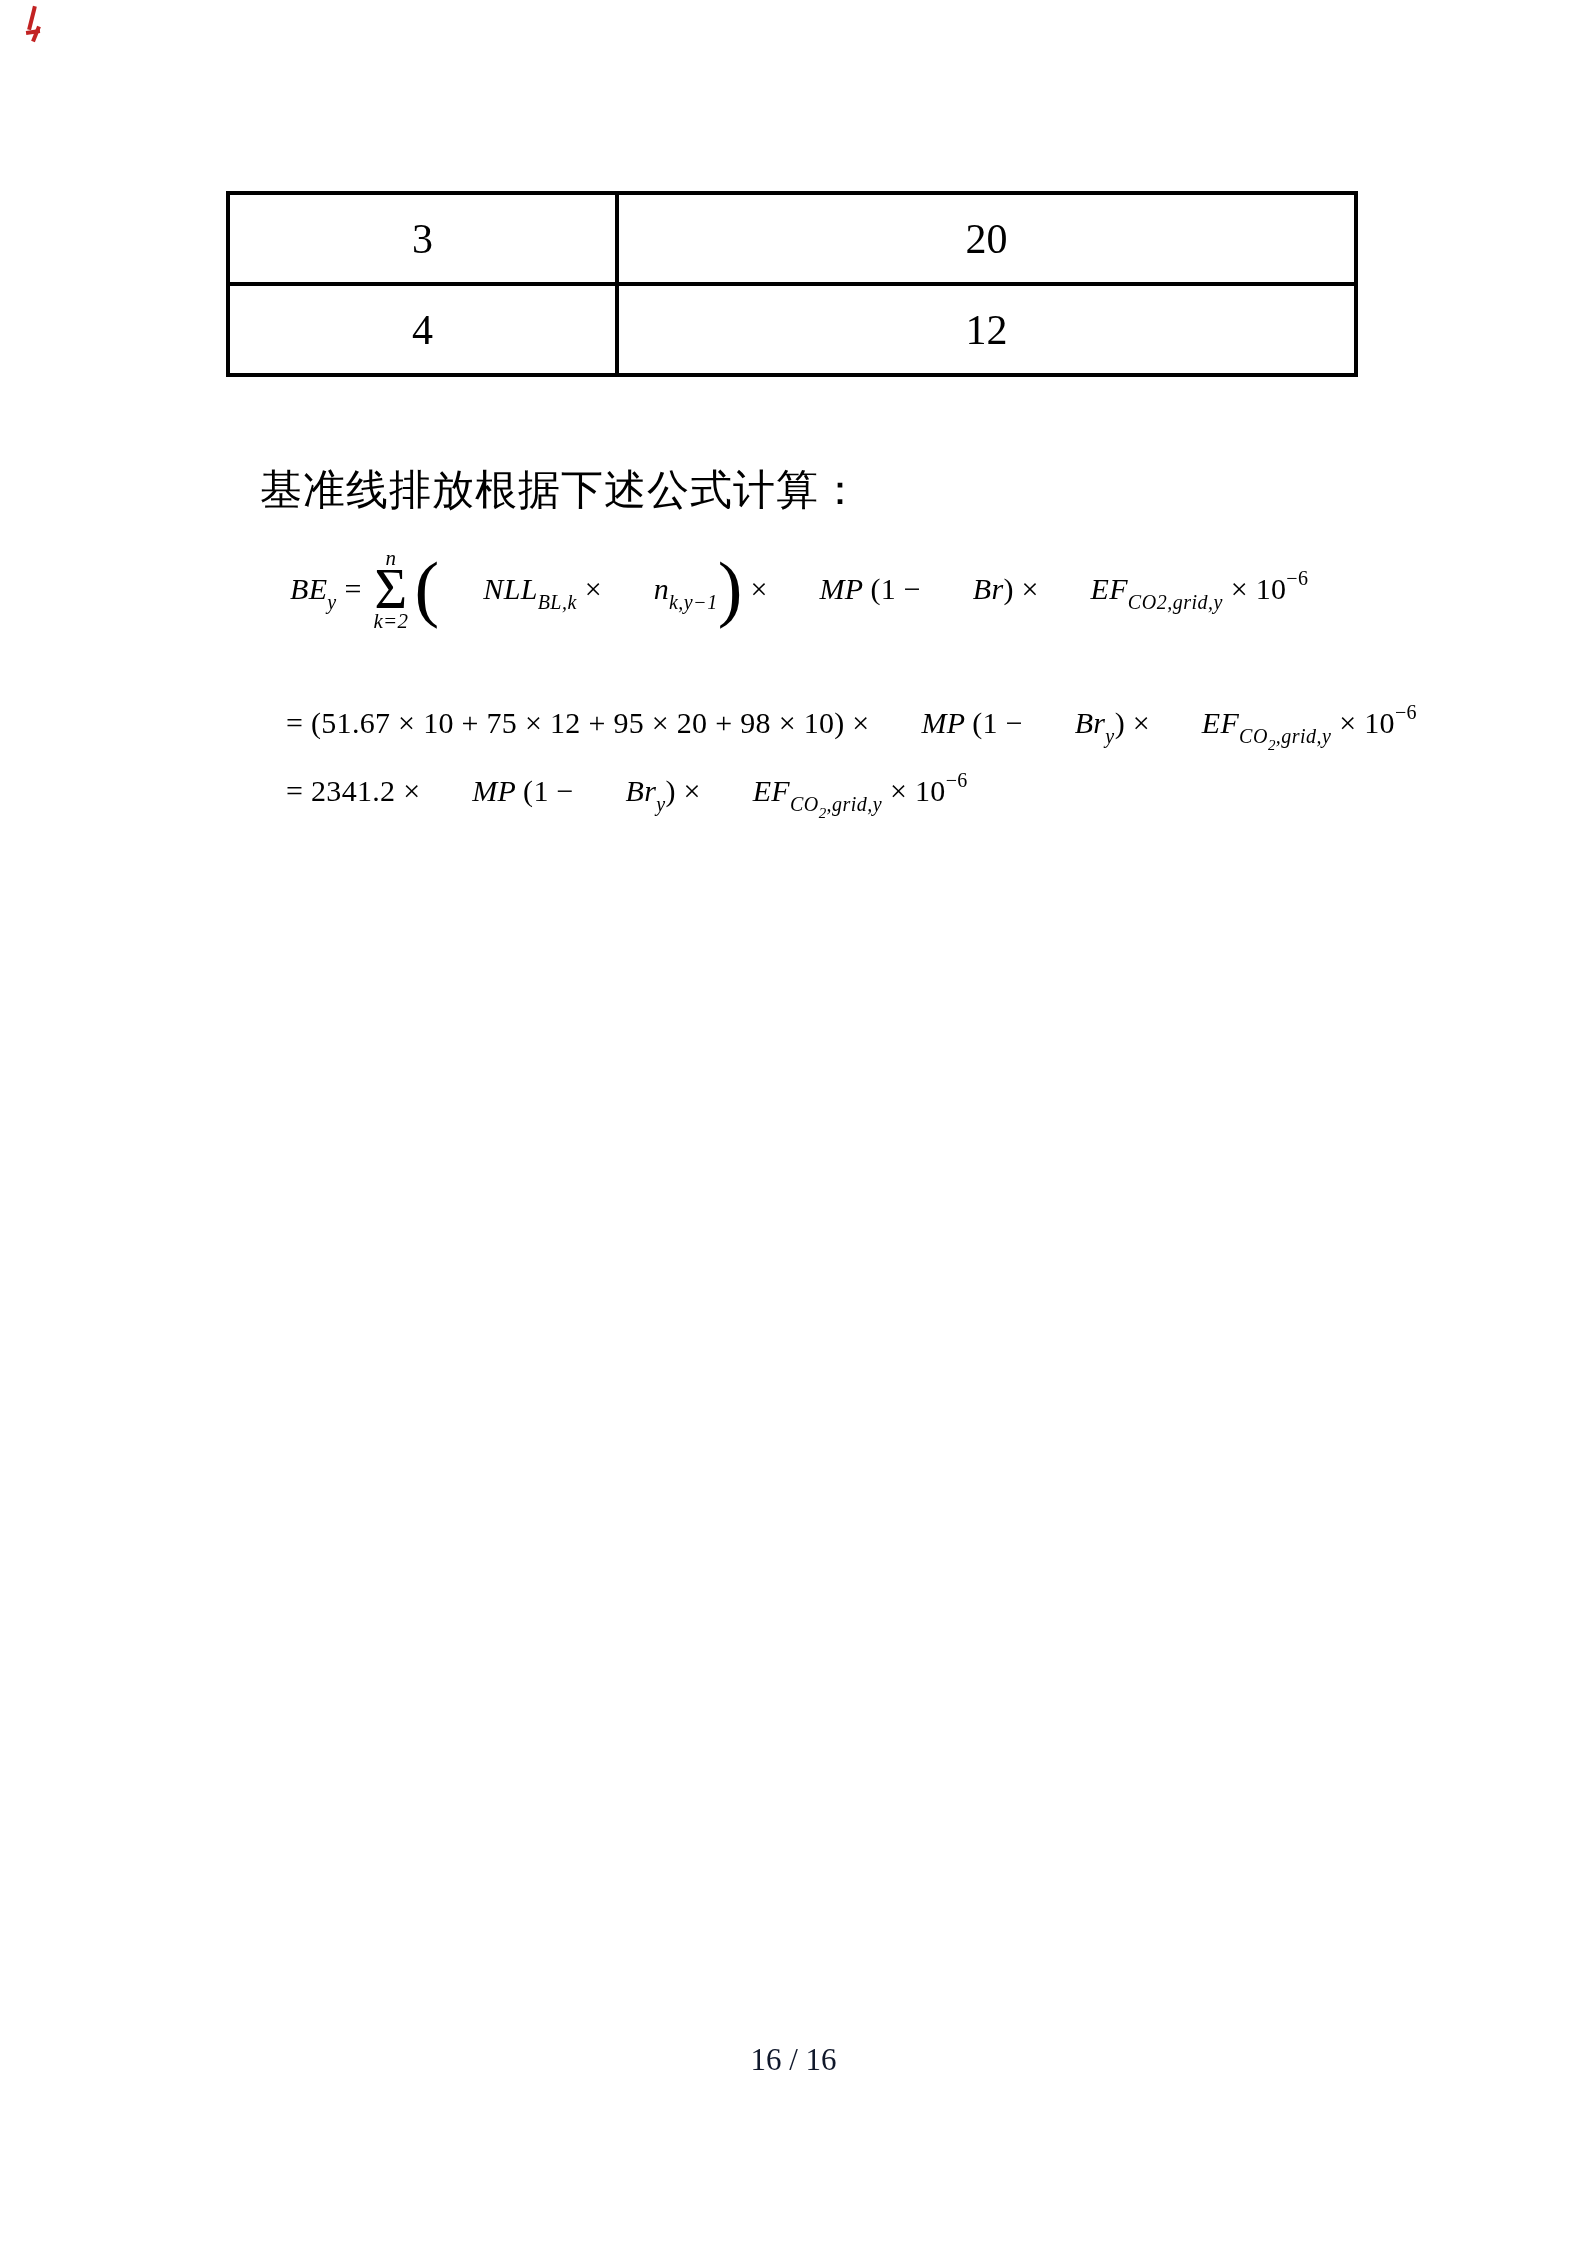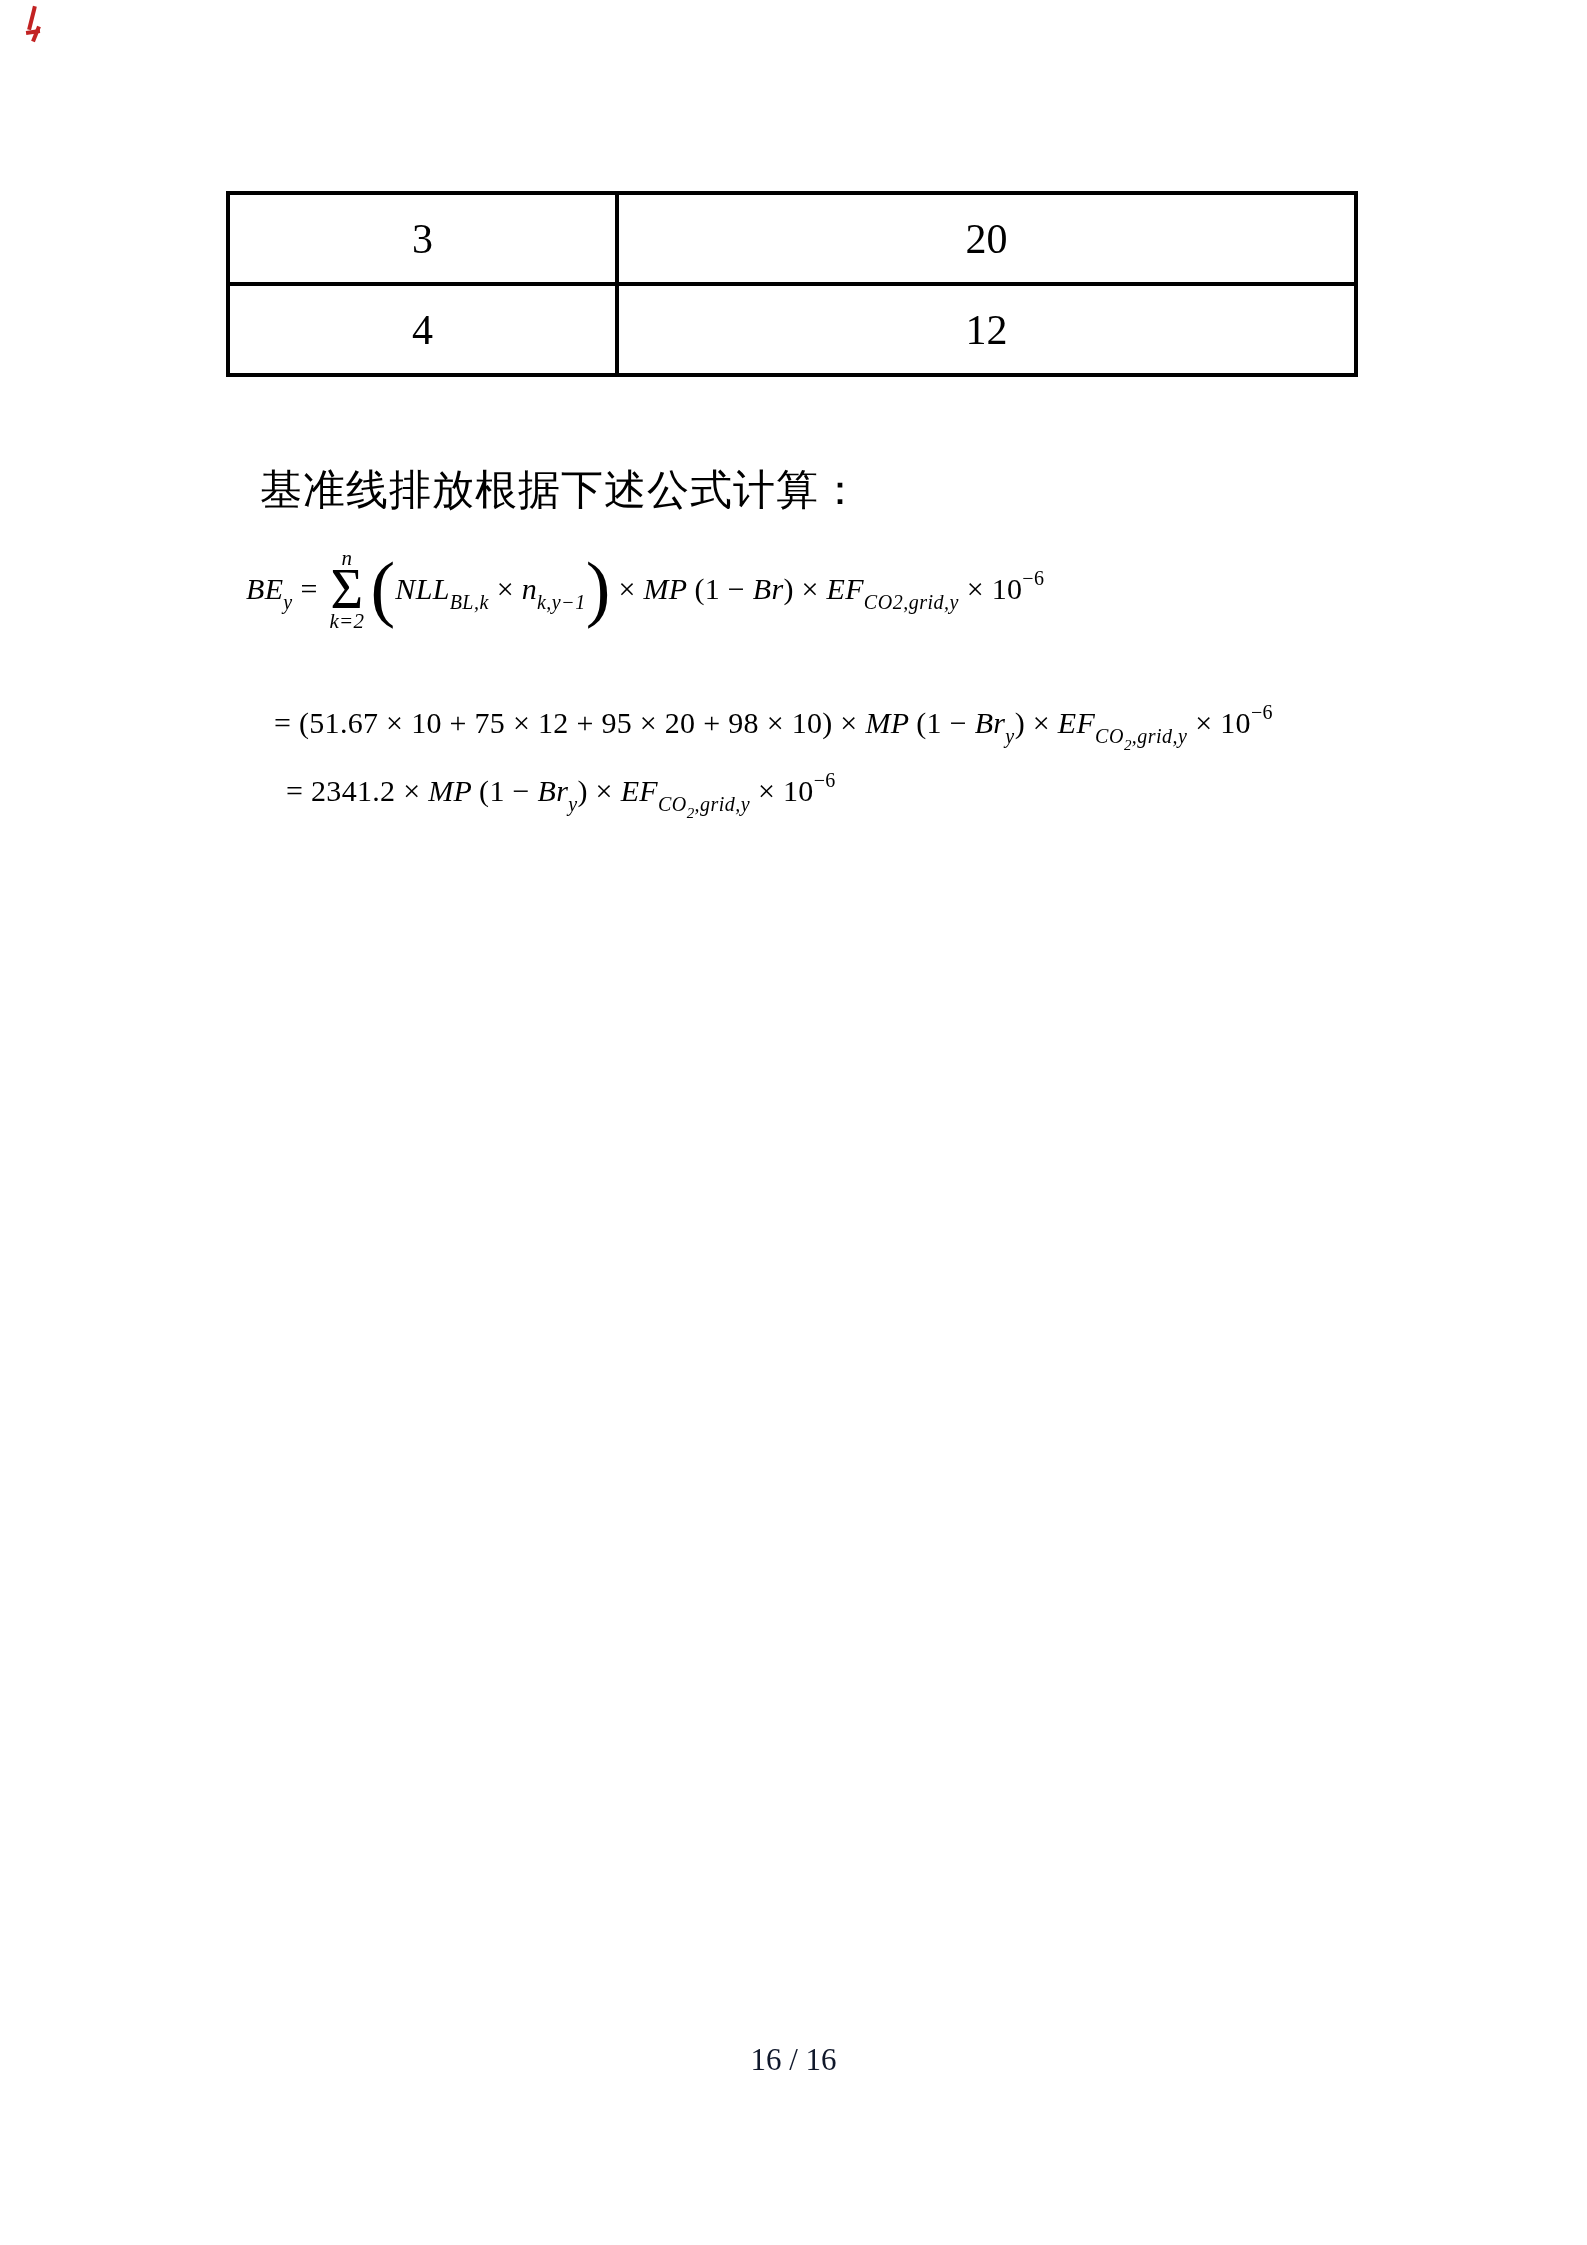--- a/index.html
+++ b/index.html
@@ -45,24 +45,24 @@
   }
 
   
   .formula {
     position:absolute;
     font-size:30px;
     white-space:nowrap;
     letter-spacing:0.3px;
   }
   .f1  { left:246px; top:537px; line-height:82px; height:82px; }
-  .f2a { left:274px; top:676px; line-height:72px; height:72px; }
+  .f2a { left:286px; top:676px; line-height:72px; height:72px; }
   .f2b { left:286px; top:744px; line-height:72px; height:72px; }
 
-  .it { font-style:italic; }
+  .it { font-style:italic;margin-left:44px; }
   .s  { font-size:20px; font-style:italic; vertical-align:-10px; letter-spacing:0.5px; }
   .s2 { font-size:15px; font-style:italic; vertical-align:-17px; }
   .e  { font-size:20px; vertical-align:14px; }
 
   .sumstack {
     display:inline-flex; flex-direction:column;
     align-items:center; justify-content:center;
     vertical-align:middle;
     height:78px;
     margin:0 6px 0 4px;

